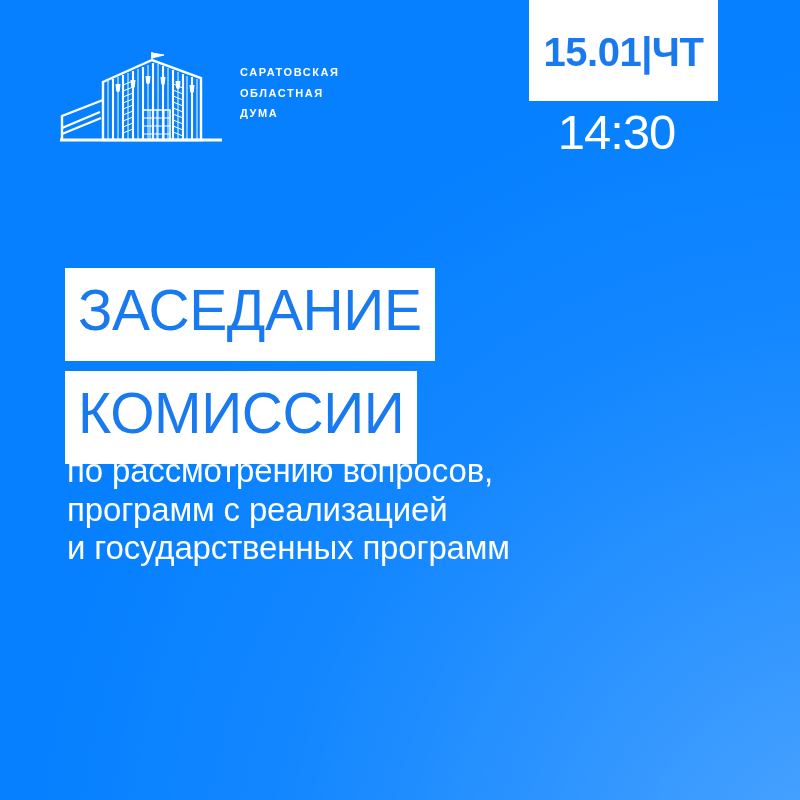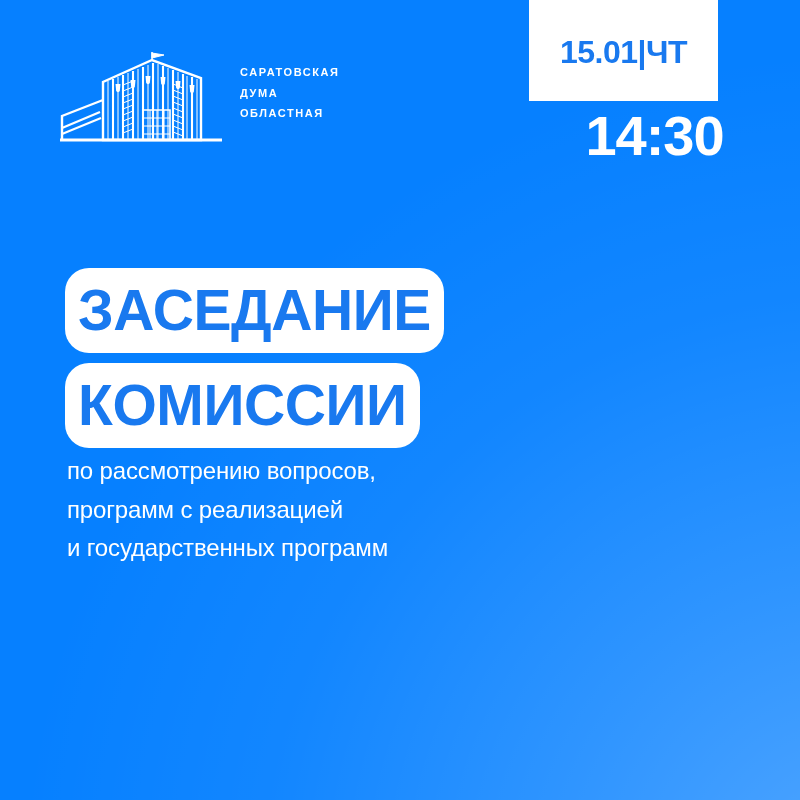--- a/index.html
+++ b/index.html
@@ -59,68 +59,67 @@
     top: 0px;
     width: 189px;
     height: 101px;
     background: #ffffff;
     display: flex;
     align-items: center;
     justify-content: center;
   }
   #date-badge-text {
     color: #1979ef;
-    font-size: 32px;
+    font-size: 40px;
     font-weight: bold;
     letter-spacing: -0.5px;
     line-height: 1;
     position: relative;
     top: 1px;
   }
   #time-text {
     position: absolute;
-    left: 560px;
+    left: 522px;
     top: 108px;
     width: 189px;
     text-align: center;
     color: #ffffff;
-    font-size: 56px;
-    font-weight: bold;
+    font-size: 49px;
+    font-weight: normal;
     letter-spacing: -1px;
     line-height: 1;
   }
 
   
   #headline {
     position: absolute;
     left: 65px;
     top: 268px;
   }
   .headline-row { display: block; }
   .headline-line {
     display: inline-block;
     background: #ffffff;
     color: #1979ef;
     font-size: 57px;
-    font-weight: bold;
+    font-weight: normal;
     letter-spacing: -0.4px;
     line-height: 1;
-    padding: 14px 13px 14px 13px;
-    border-radius: 24px;
+    padding: 14px 13px 22px 13px;
   }
   .headline-row + .headline-row { margin-top: 10px; }
 
   
   #subtitle {
     position: absolute;
     left: 67px;
     top: 452px;
     width: 620px;
     color: #ffffff;
-    font-size: 24px;
+    font-size: 33px;
     line-height: 38.5px;
     letter-spacing: -0.15px;
   }
   #subtitle > div { white-space: nowrap; }
 </style>
 </head>
 <body>
 
 <div id="poster">
 
@@ -200,22 +199,22 @@
           <path d="M85.5,24 h5 l-0.7,7 a2,2 0 0 1 -3.6,0 Z"></path>
           <path d="M100.5,25 h5 l-0.7,7 a2,2 0 0 1 -3.6,0 Z"></path>
           <path d="M115.5,29 h5 l-0.7,7 a2,2 0 0 1 -3.6,0 Z"></path>
           <path d="M129.5,33 h5 l-0.7,7 a2,2 0 0 1 -3.6,0 Z"></path>
         </g>
       </svg>
     </div>
 
     <div id="logo-text">
       <div>САРАТОВСКАЯ</div>
+      <div>ОБЛАСТНАЯ</div>
       <div>ДУМА</div>
-      <div>ОБЛАСТНАЯ</div>
     </div>
   </div>
 
   <div id="date-badge">
     <span id="date-badge-text">15.01|ЧТ</span>
   </div>
 
   <div id="time-text">14:30</div>
 
   <div id="headline">

